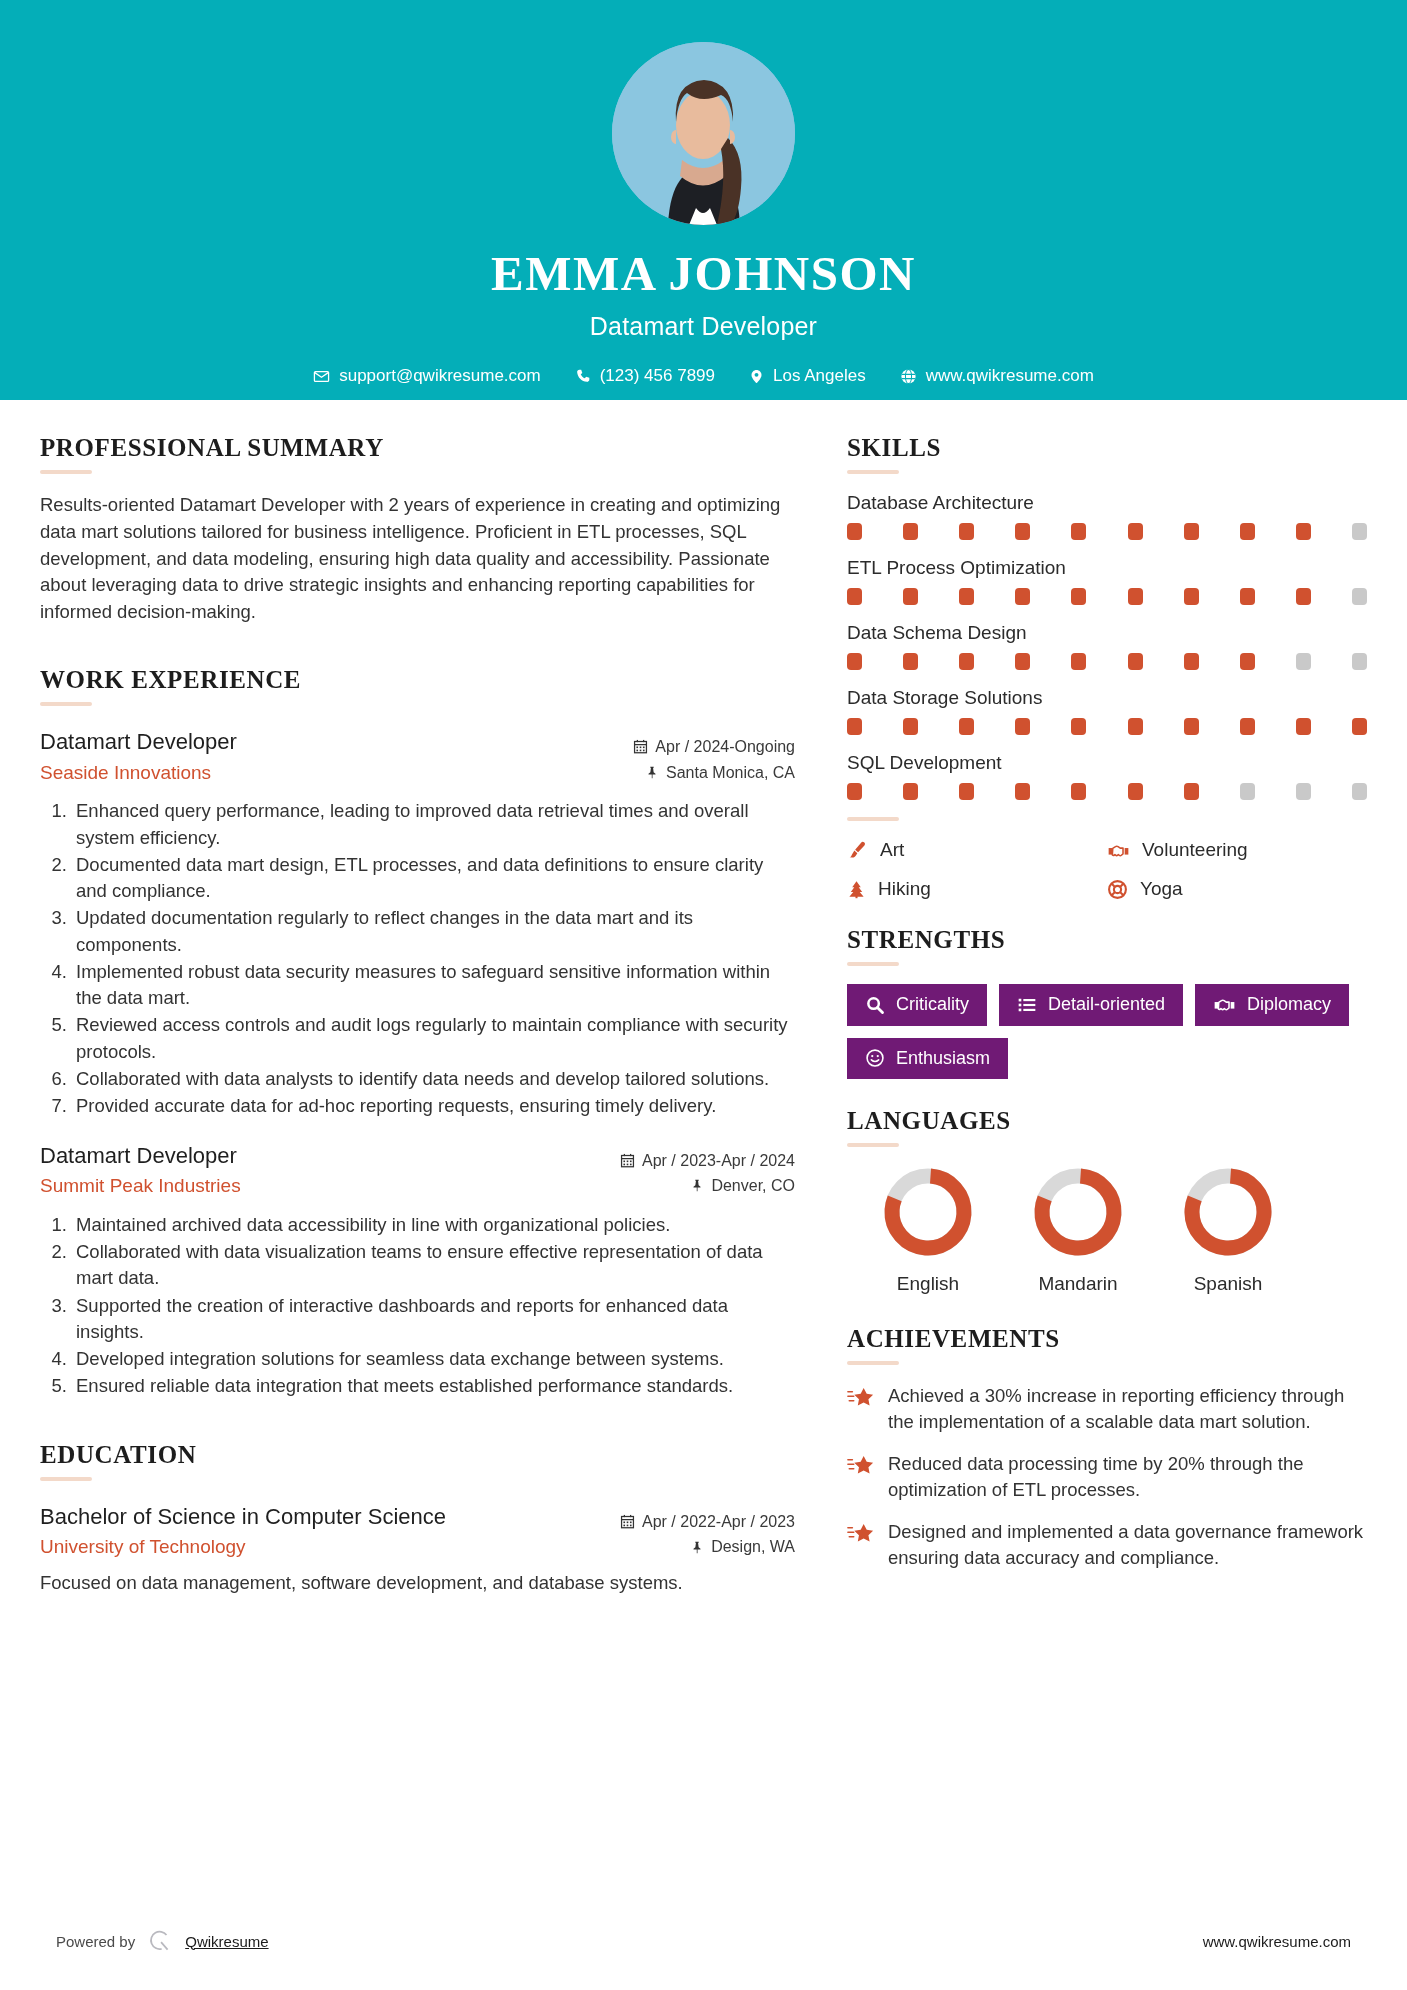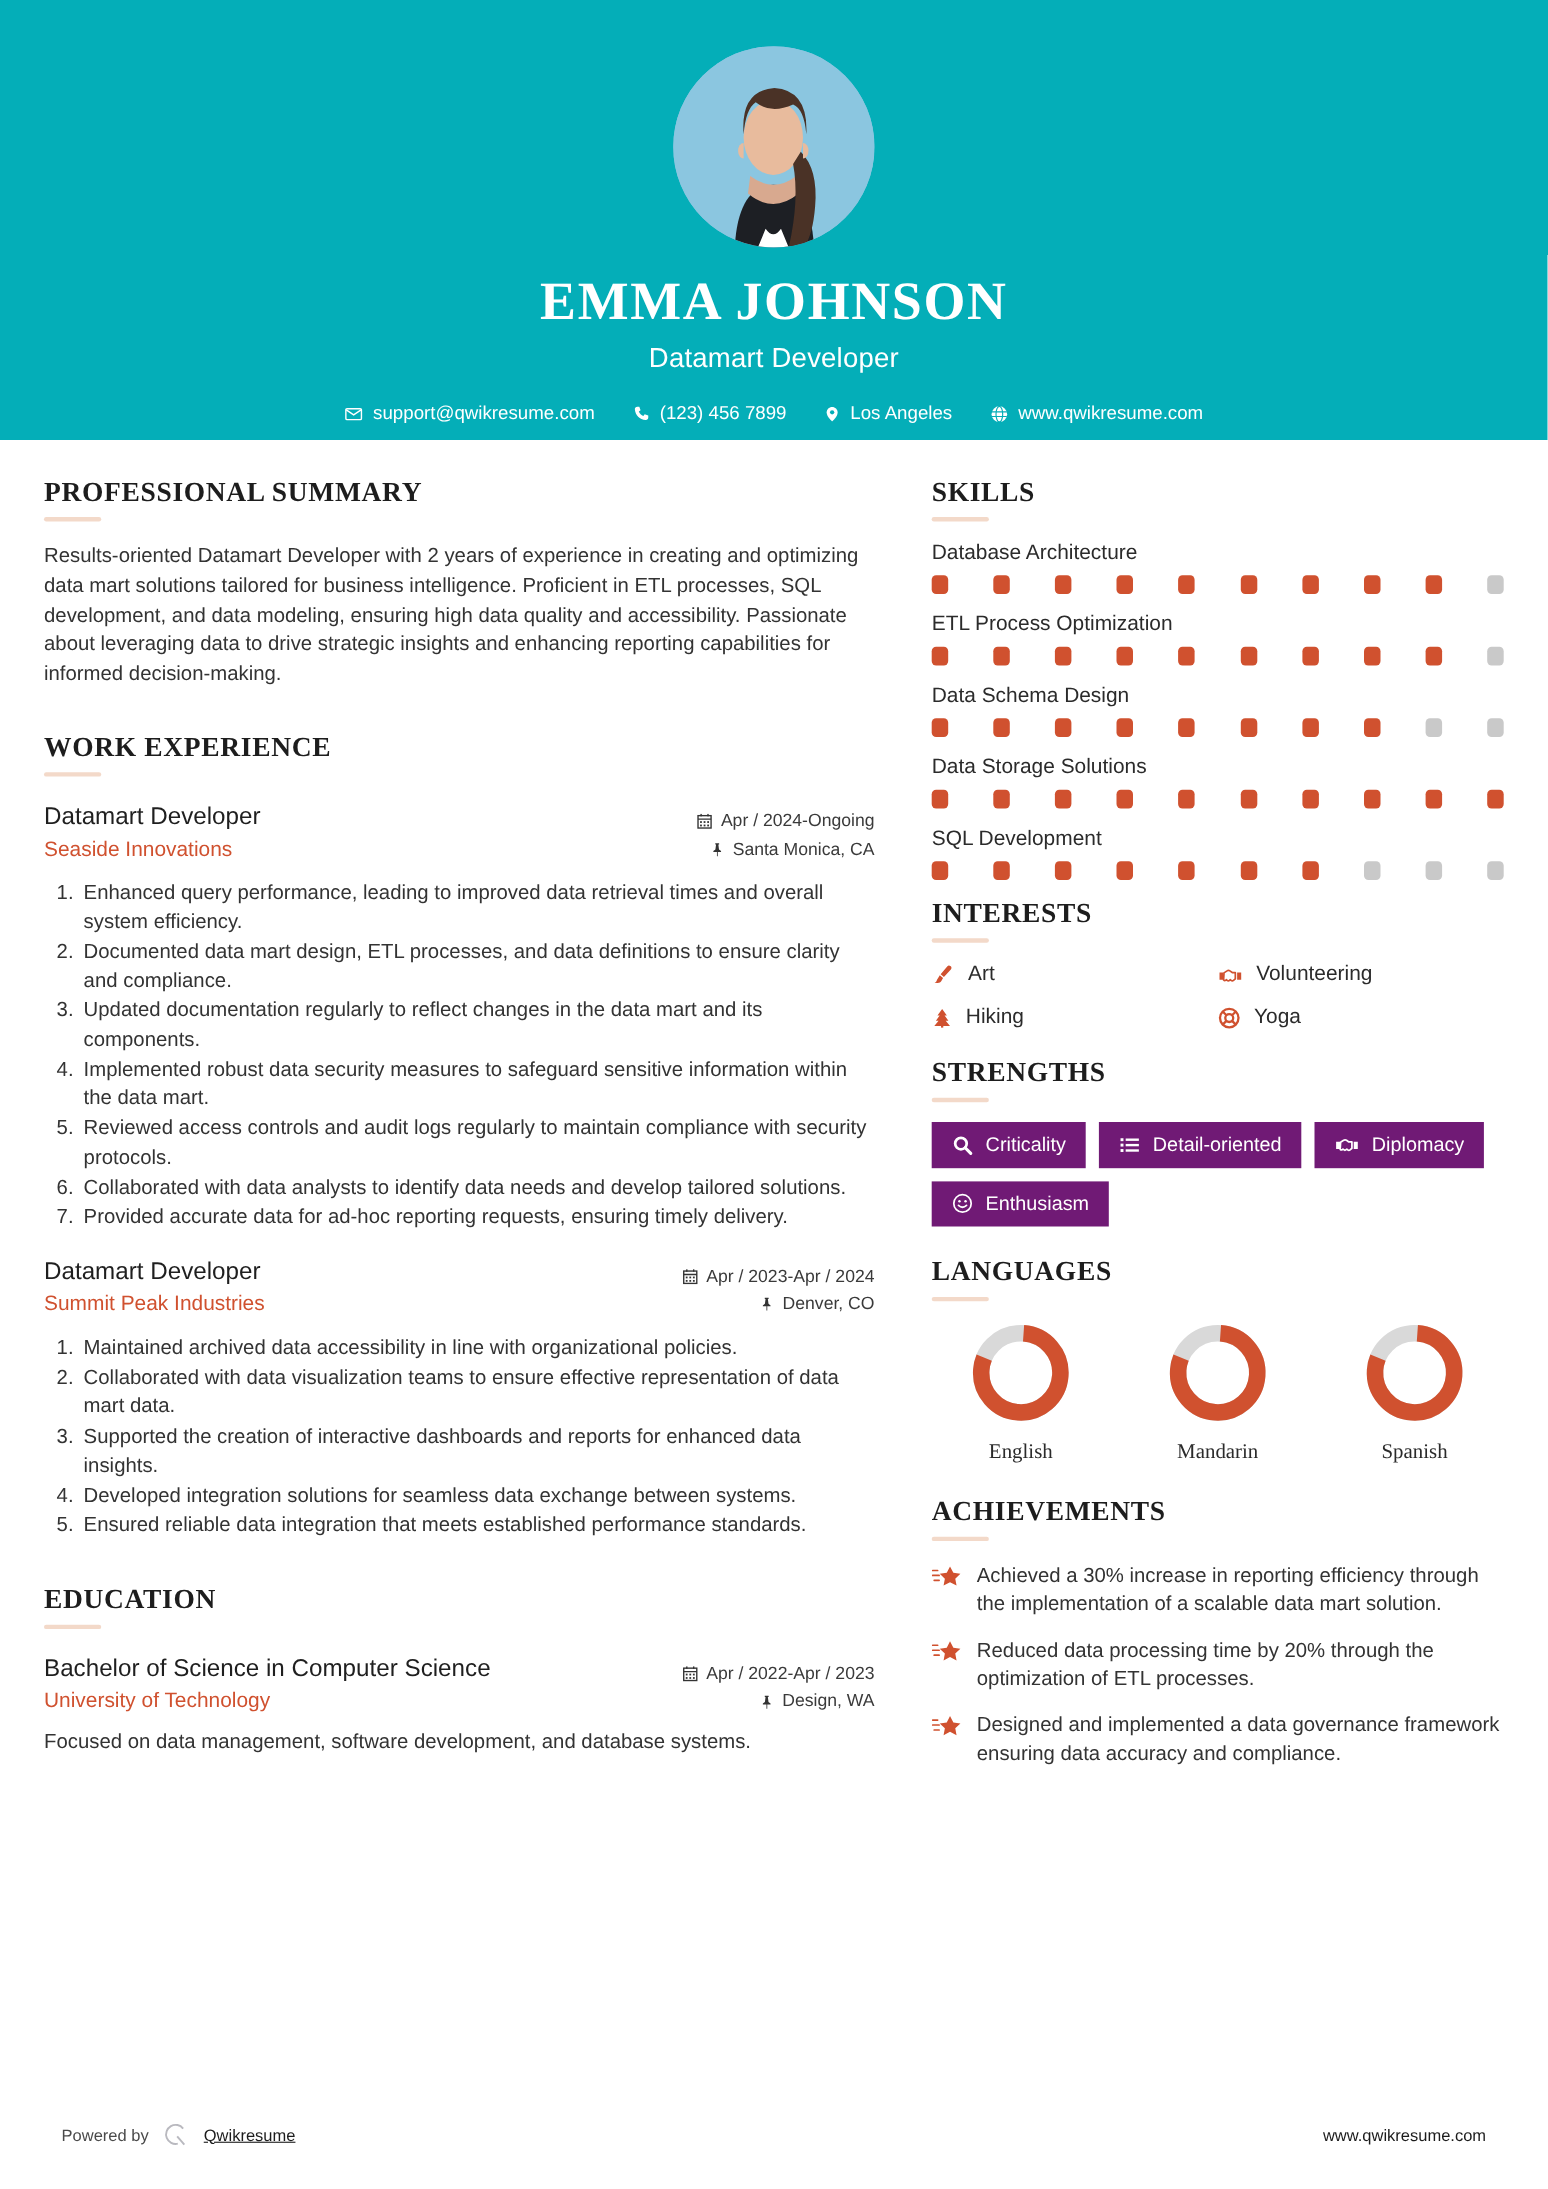--- a/index.html
+++ b/index.html
@@ -134,21 +134,21 @@
   .chip {
     background:#701a75; color:#fff;
     font-size:18px;
     padding:10px 18px;
     display:flex; align-items:center; gap:11px;
     line-height:1.2;
   }
   .chip svg { display:block; flex:none; }
 
   
-  .langs { display:flex; justify-content:space-between; margin-top:8px; padding:0 6px;font-family:Liberation Serif, serif; }
+  .langs { display:flex; justify-content:flex-start; margin-top:8px; padding:0 6px; }
   .lang { text-align:center; width:150px; }
   .lang svg { display:block; margin:0 auto; }
   .lang-name { font-size:19px; color:#2b2b2b; margin-top:14px; }
 
   
   .ach { display:flex; gap:14px; margin-top:16px; align-items:flex-start; }
   .ach svg { display:block; flex:none; margin-top:3px; }
   .ach-text { font-size:18.5px; line-height:1.4; color:#333; }
 
   
@@ -436,21 +436,20 @@
                 <span class="dot on"></span>
                 <span class="dot"></span>
                 <span class="dot"></span>
                 <span class="dot"></span>
               </div>
             </div>
           </div>
       </div>
 
       <div style="margin-top:14px">
-        <div class="sec-title">INTERESTS</div>
         <div class="sec-rule"></div>
         <div class="interests" id="interests-list">
             <div class="interest">
               <svg width="21" height="21" viewBox="0 0 24 24">
                 <path d="M19.5 2.6 c1.3 1.1 1.4 2.4 .4 3.6 L12.7 14 L9.3 11 L16.1 3 c1-1.2 2.2-1.3 3.4-.4 Z" fill="#D0512F"></path>
                 <path d="M8.4 12 l3.4 3 -1.6 2.8 c-.9 1.6 -2.6 2.5 -4.4 2.3 L3 19.8 c1.3-.5 2.1-1.4 2.4-2.8 Z" fill="#D0512F"></path>
               </svg>
               <span>Art</span>
             </div>
             <div class="interest">

